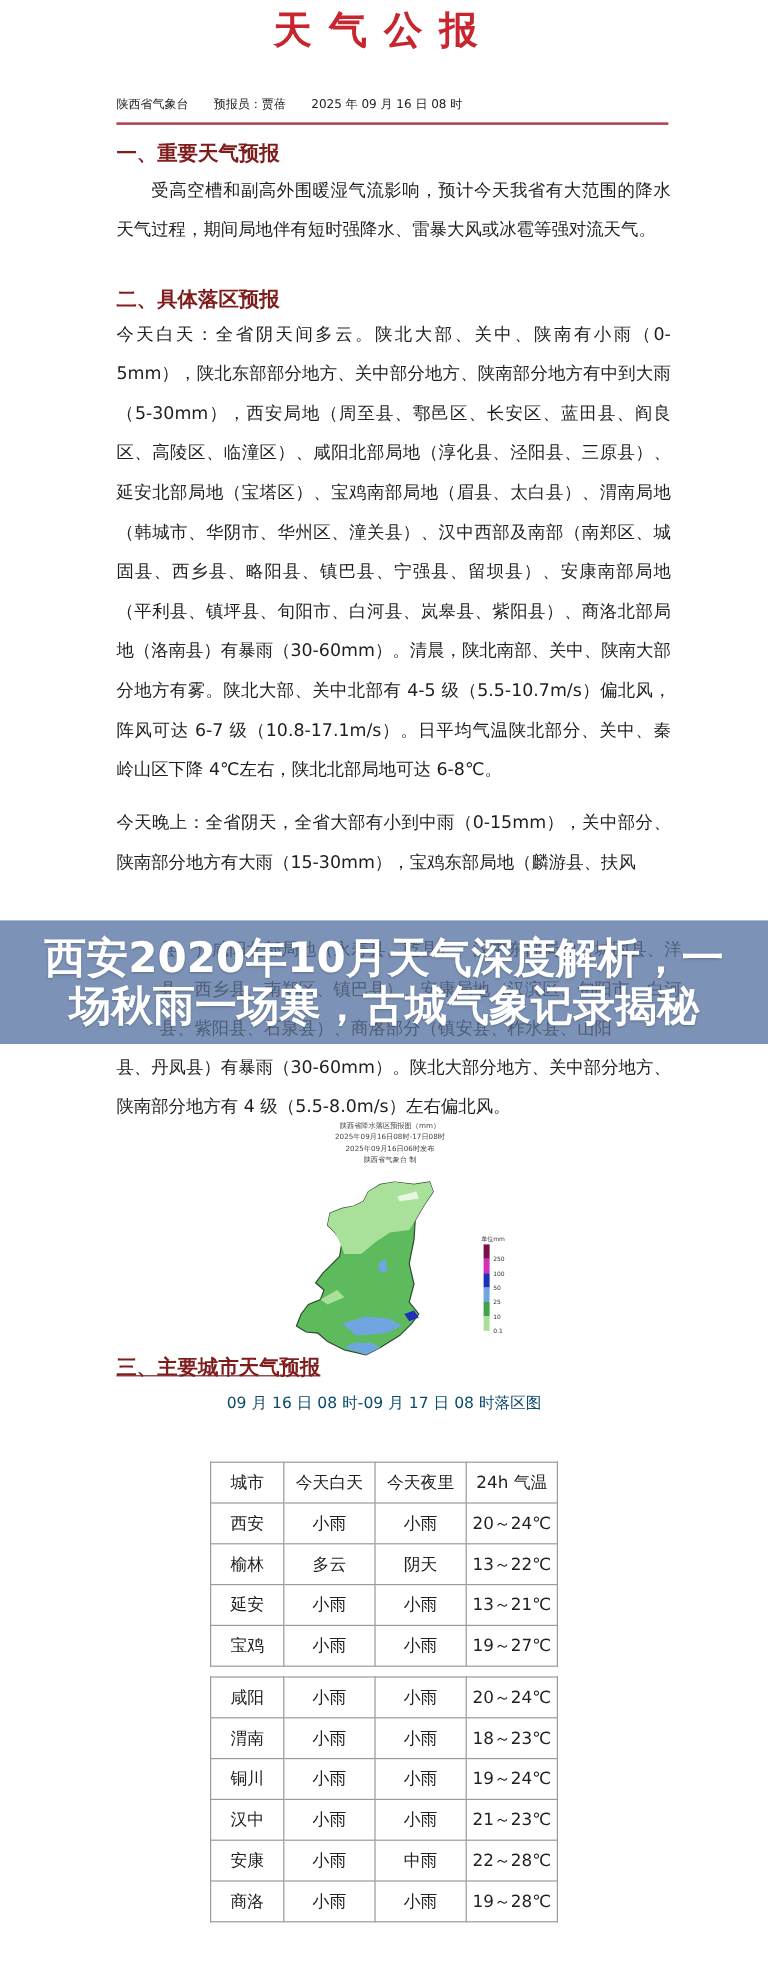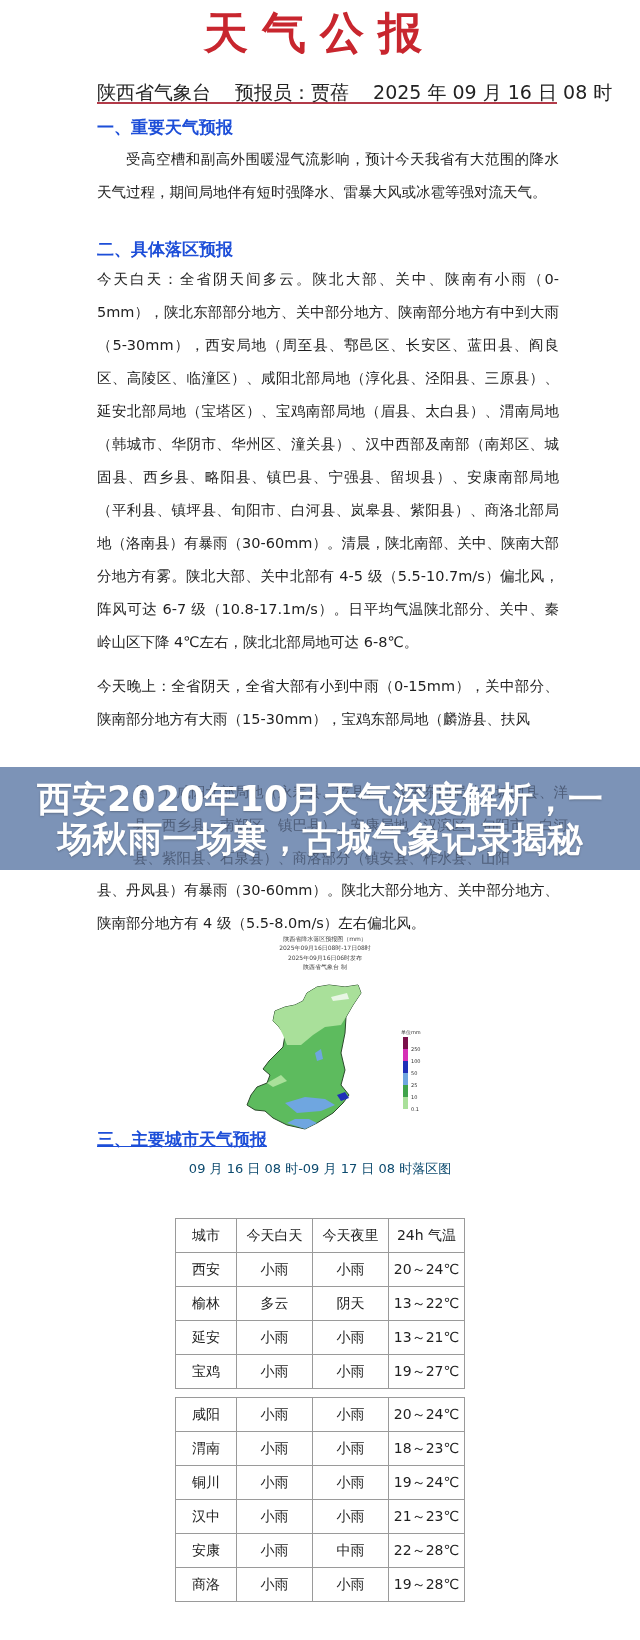--- a/index.html
+++ b/index.html
@@ -1,31 +1,31 @@
 <!DOCTYPE html>
 <html><head>
 <meta charset="utf-8">
 <style>
   * { box-sizing: border-box; margin: 0; padding: 0; }
   html, body { width: 640px; height: 1640px; background: #ffffff; overflow: hidden; }
   body { font-family: "DejaVu Sans", "Liberation Sans", sans-serif; color: #1a1a1a; position: relative; }
 
   .doc-title {
     position: absolute; left: 0; top: 4px; width: 640px; text-align: center;
-    color: #c8262e; font-size: 44px; font-weight: bold; letter-spacing: 14px;
+    color: #c8262e; font-size: 32px; font-weight: bold; letter-spacing: 14px;
     font-family: "DejaVu Sans", sans-serif;
   }
   .meta-line {
     position: absolute; left: 97px; top: 80px; width: 460px; height: 24px;
-    font-size: 19px; color: #222; border-bottom: 2px solid #b23a48; white-space: nowrap;
+    font-size: 10px; color: #222; border-bottom: 2px solid #b23a48; white-space: nowrap;
   }
   .meta-line span { margin-right: 18px; }
 
   .h2 {
-    position: absolute; left: 97px; font-size: 17px; font-weight: bold; color: #1d4ed8;
+    position: absolute; left: 97px; font-size: 17px; font-weight: bold; color: #7f1d1d;
   }
   .para {
     position: absolute; left: 97px; width: 462px; font-size: 14.5px; line-height: 33px;
     color: #1f1f1f; text-align: justify;
   }
   .indent { text-indent: 29px; }
 
   .banner {
     position: absolute; left: 0; top: 767px; width: 640px; height: 103px;
     background: rgba(110, 135, 175, 0.9); overflow: hidden;

